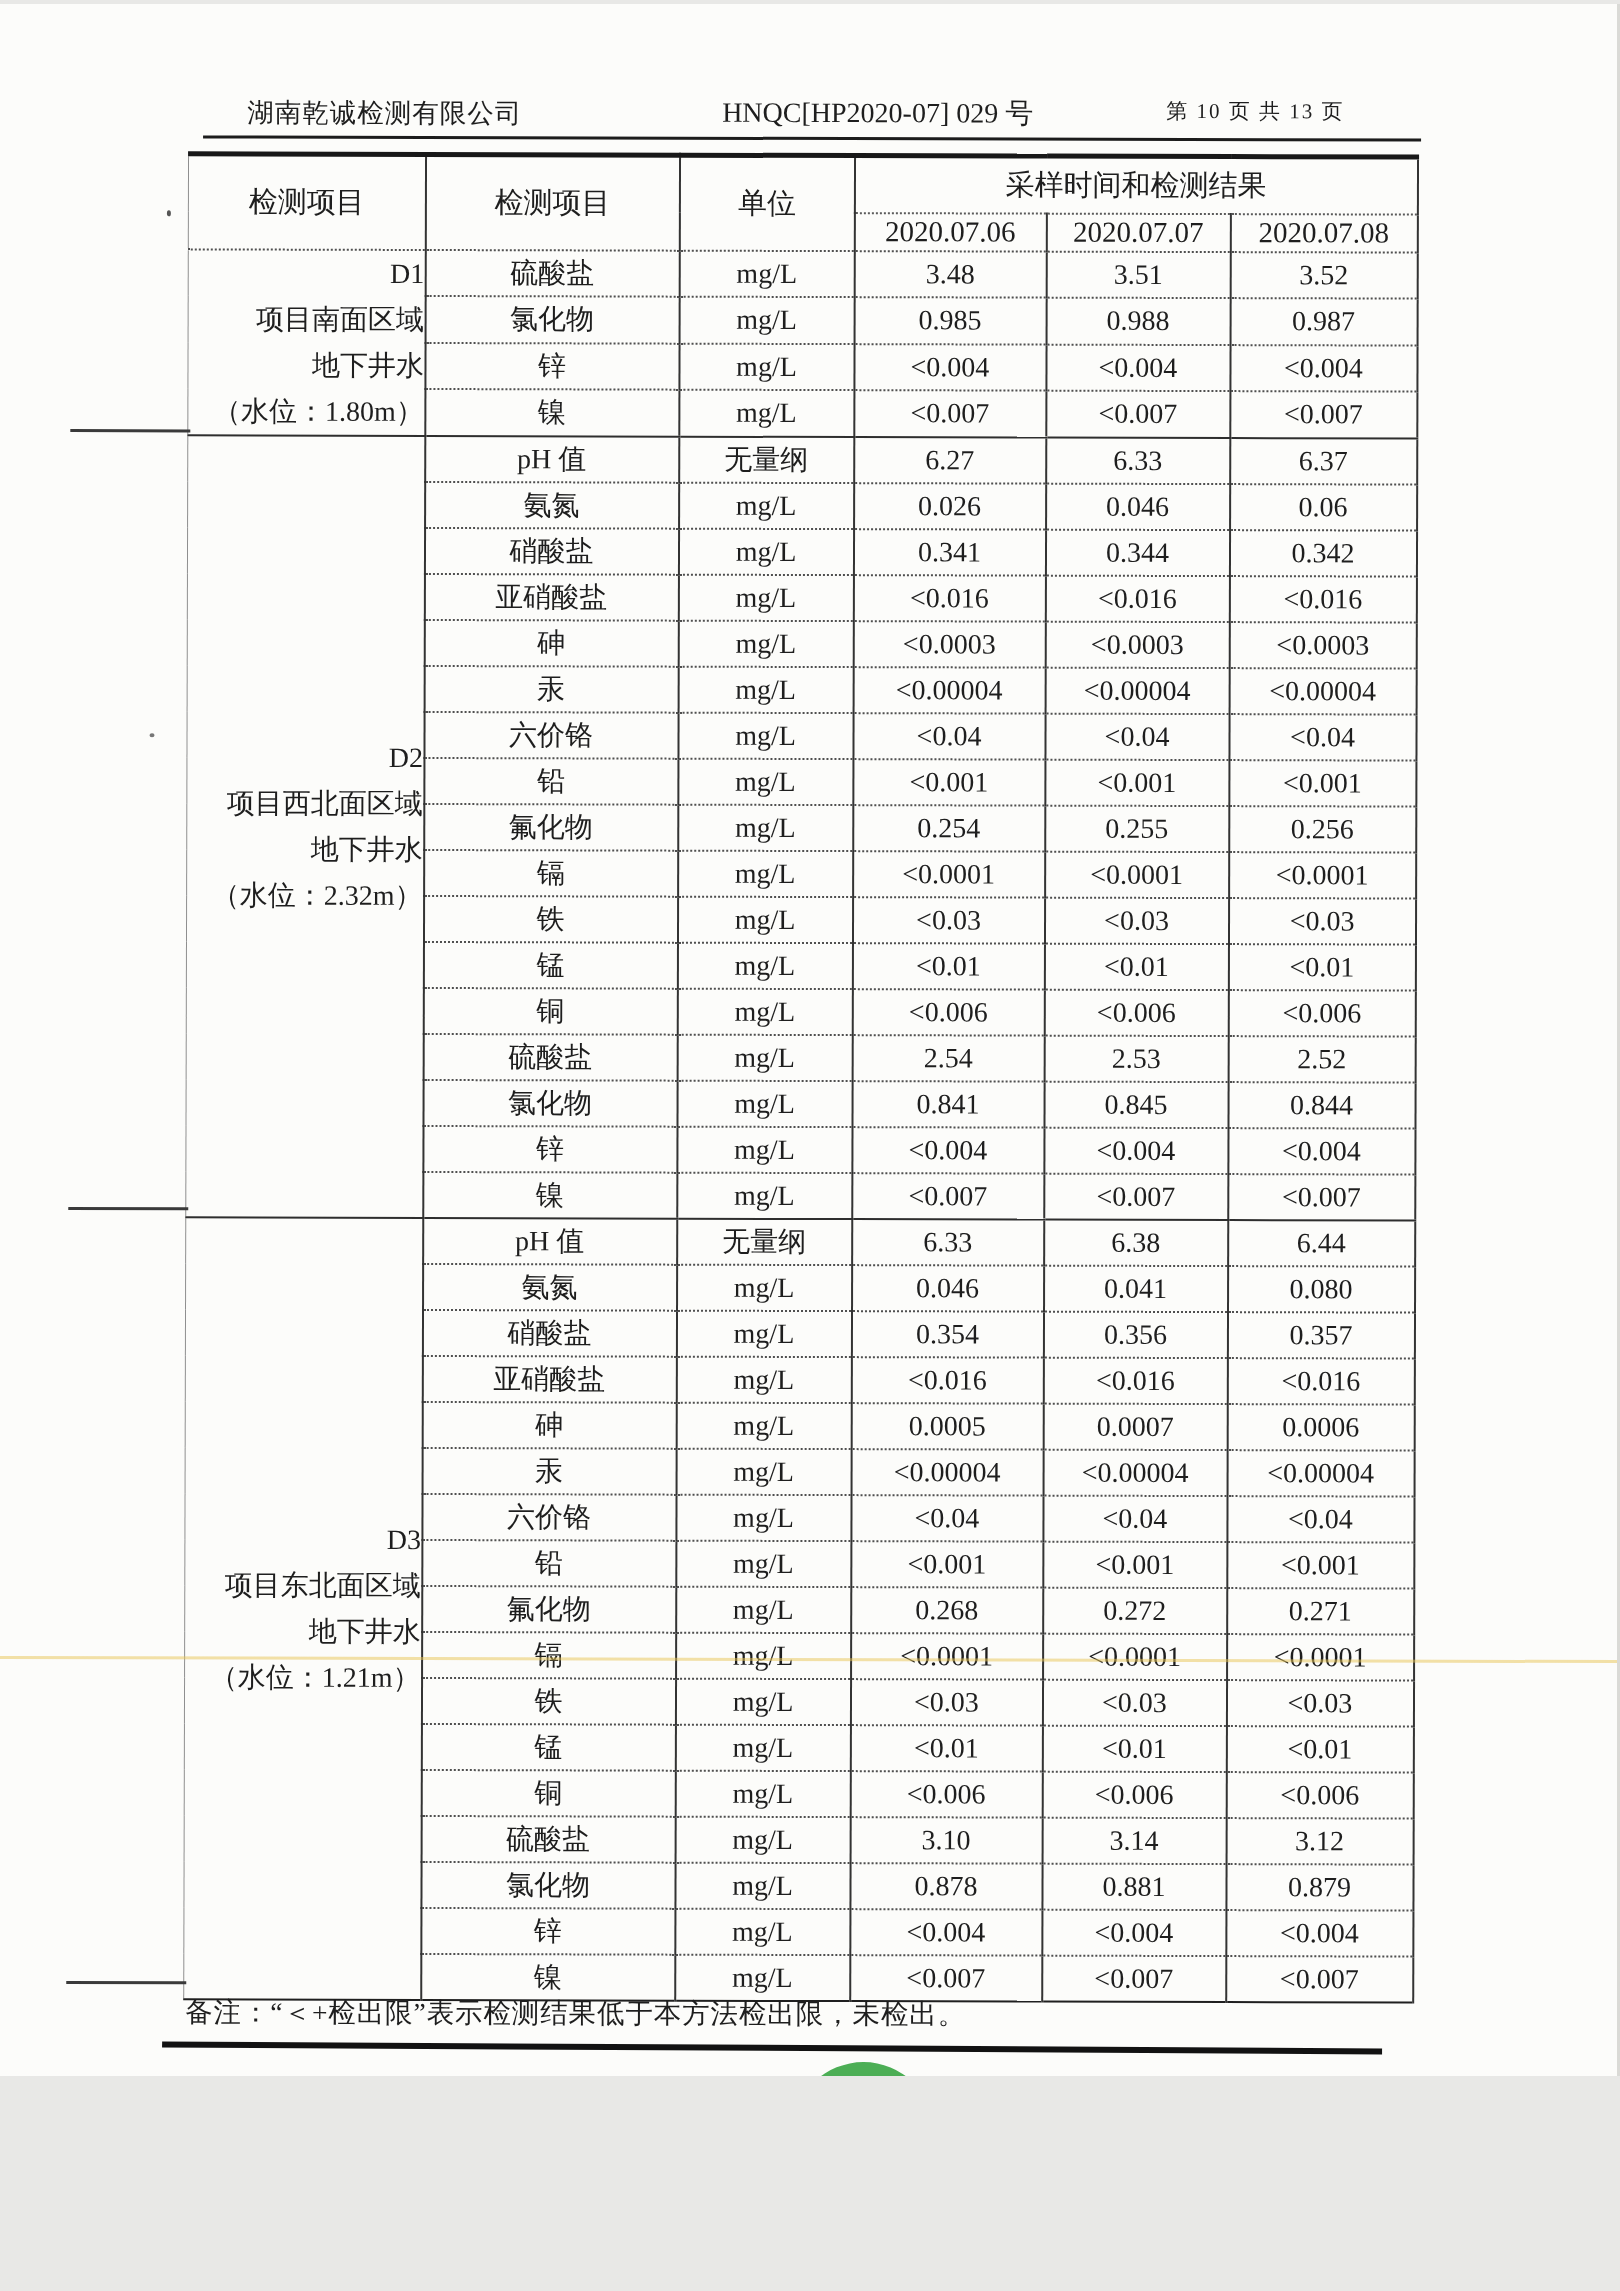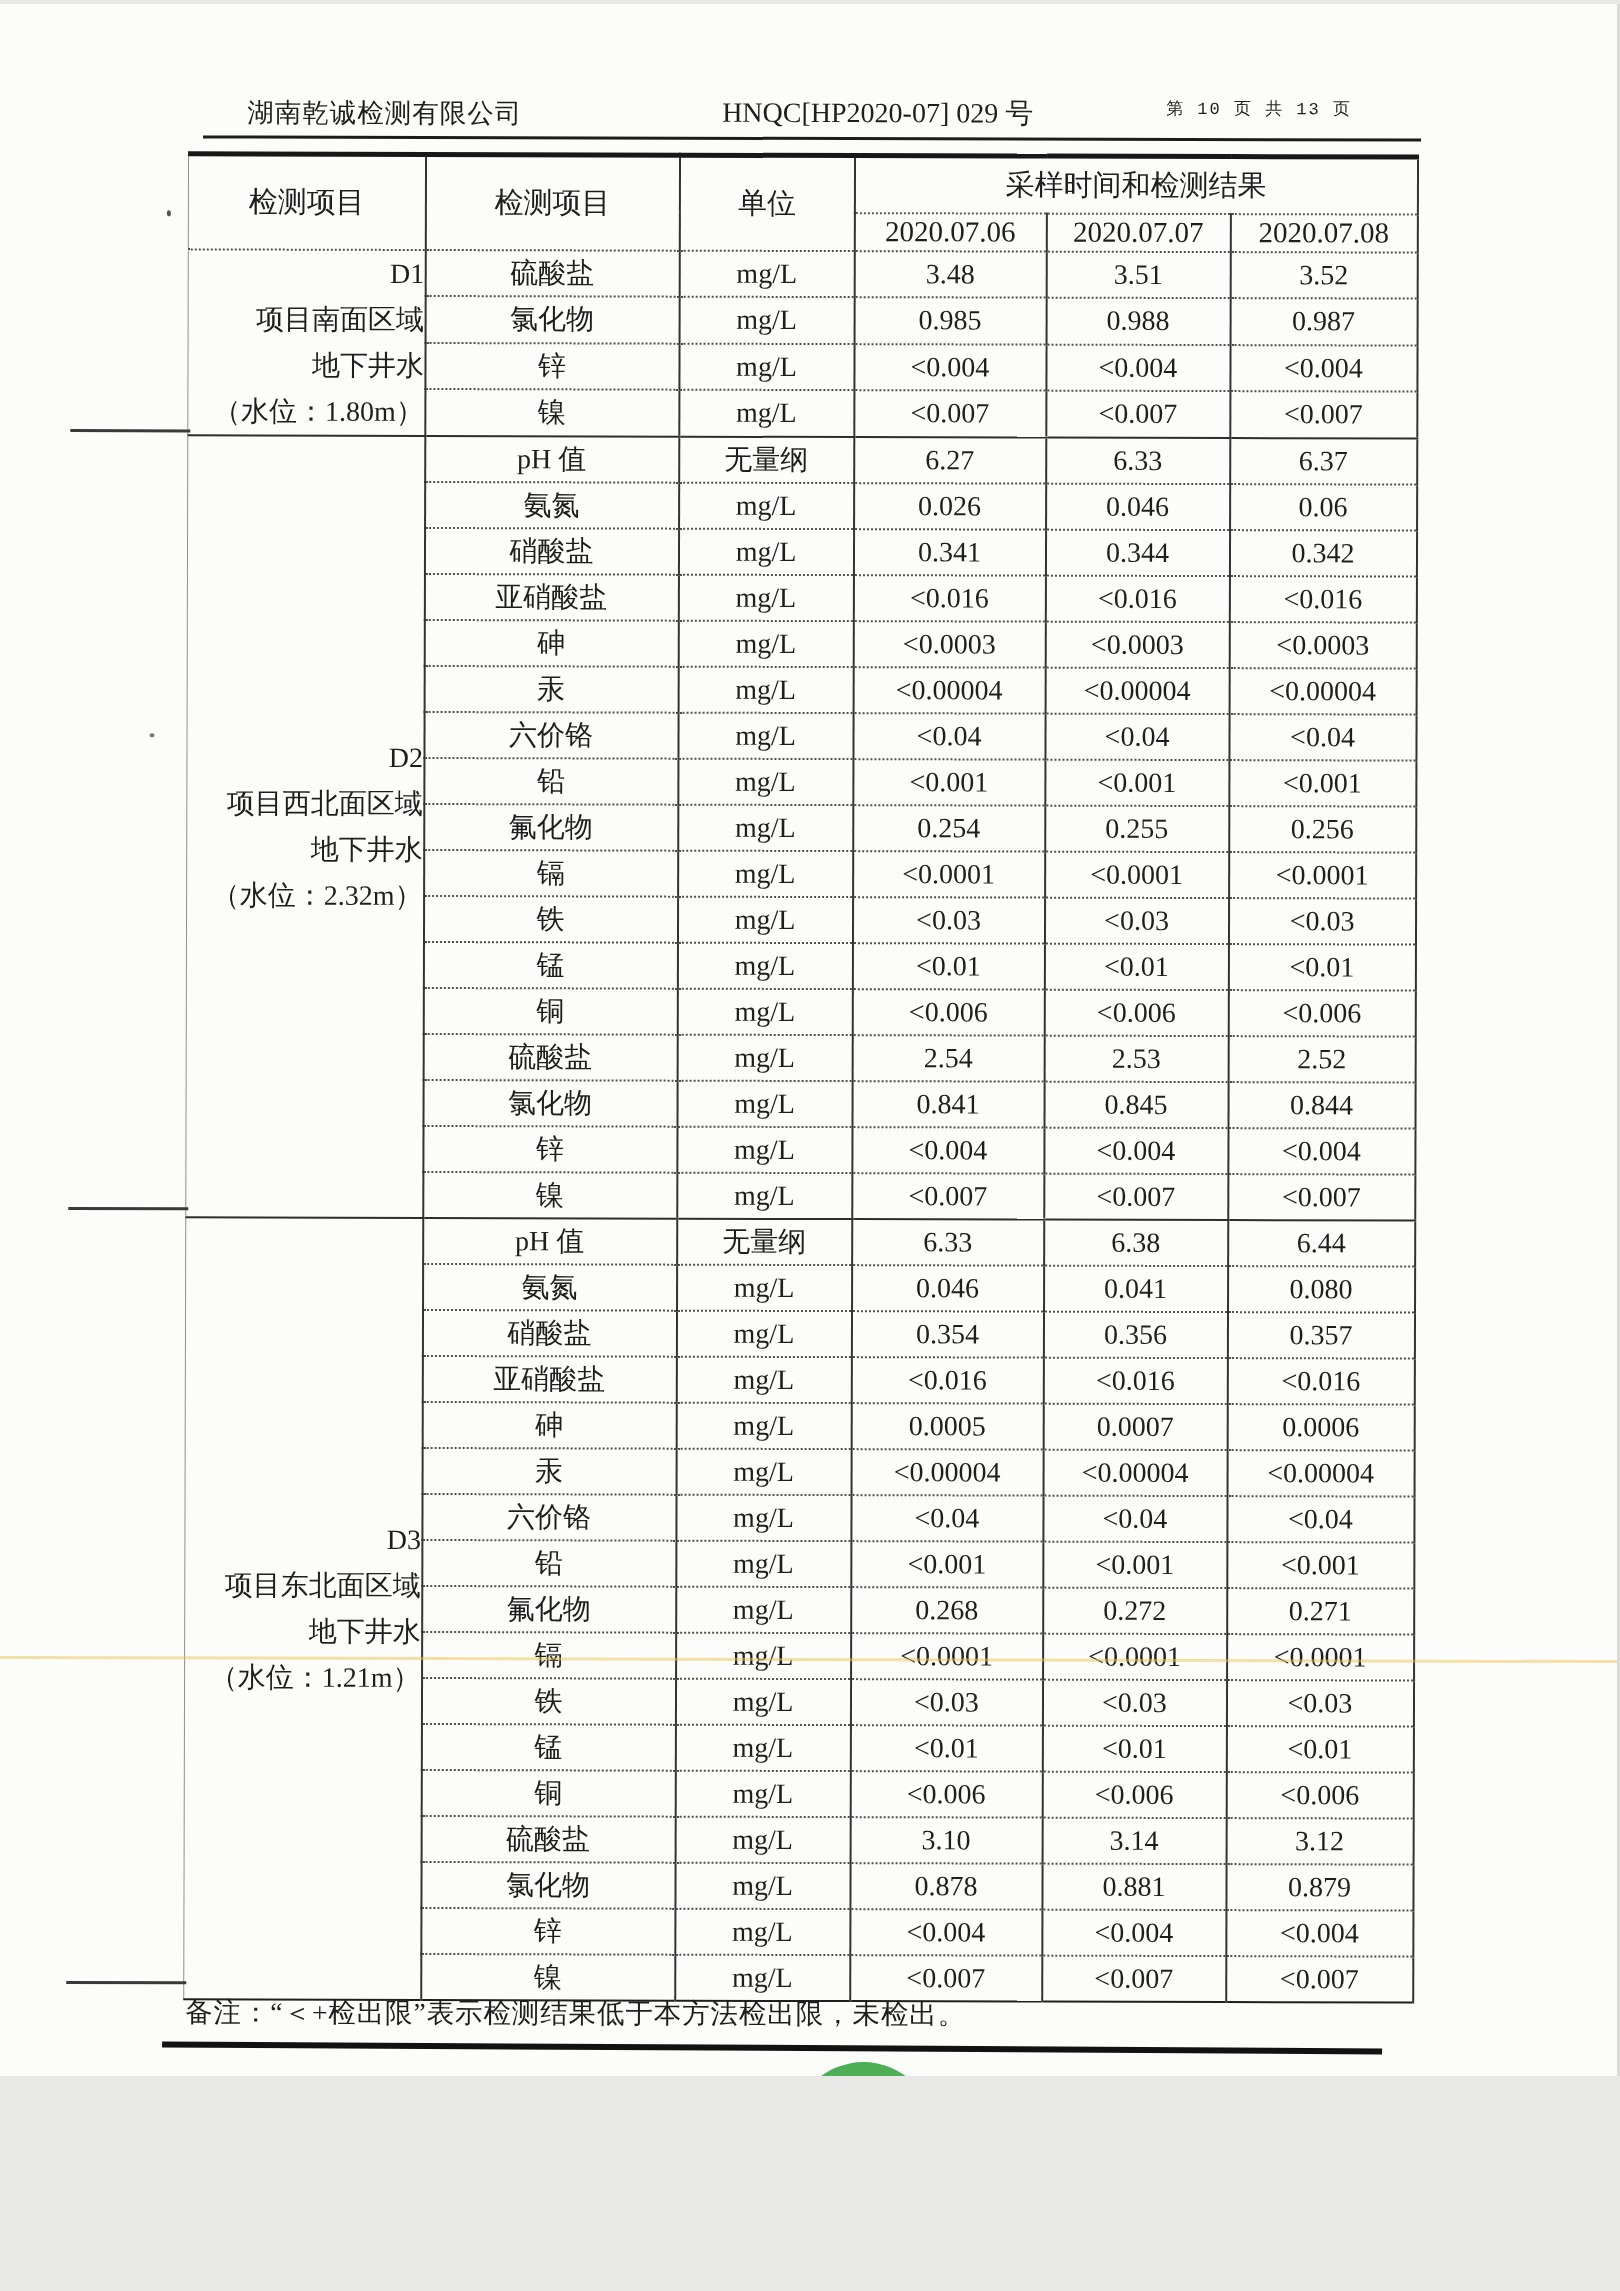--- a/index.html
+++ b/index.html
@@ -3,21 +3,21 @@
 <meta charset="utf-8">
 <style>
   html,body { margin:0; padding:0; }
   body { font-family: "Liberation Serif", "DejaVu Serif", serif; color:#1e1e1e; background:#e8e8e6; }
   .page { position:relative; width:1620px; height:2072px; background:#fcfcfa; overflow:hidden; margin:4px auto; }
   .scan { position:absolute; inset:0; transform: rotate(0.15deg); transform-origin:50% 45%; }
 
   
   .hdr-company { position:absolute; left:245px; top:92px; font-size:26.5px; letter-spacing:1px; }
   .hdr-docno   { position:absolute; left:720px; top:90px; font-size:28px;text-align:right; }
-  .hdr-page    { position:absolute; left:1164px; top:92px; font-size:17px; letter-spacing:2px;font-family:Liberation Mono, monospace; }
+  .hdr-page    { position:absolute; left:1164px; top:92px; font-size:21px; letter-spacing:2px; }
   .hdr-rule    { position:absolute; left:201px; top:133px; width:1218px; height:2.9px; background:#1c1c1c; }
 
   
   table.results { position:absolute; left:186px; top:149px; width:1230px;
     border-collapse:collapse; table-layout:fixed;
     border-top:5.9px solid #181818; border-bottom:2.9px solid #1f1f1f;
     border-left:1px solid #8f8f8f; border-right:2px solid #3c3c3c; }
   .results th, .results td { text-align:center; vertical-align:middle; padding:0;
     font-size:28px; font-weight:400; border-right:2px solid #333; overflow:hidden; }
   .results thead tr.h1 { height:57px; }

